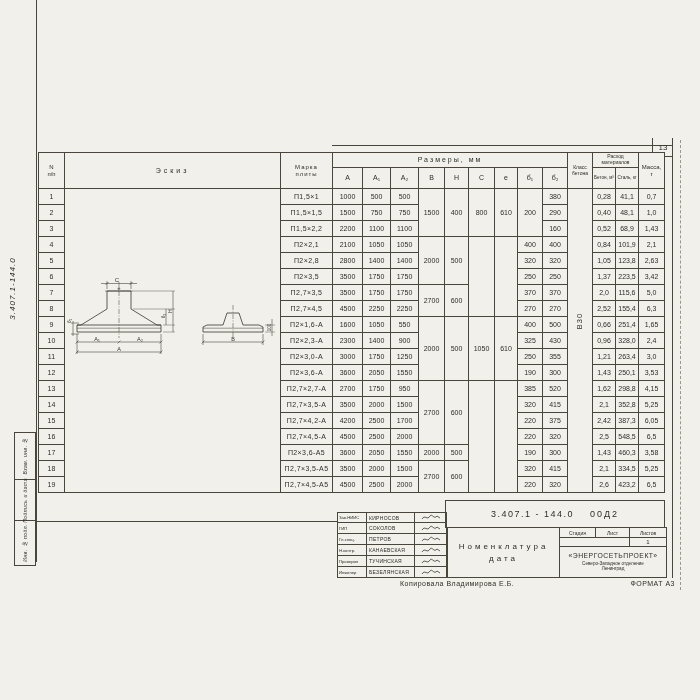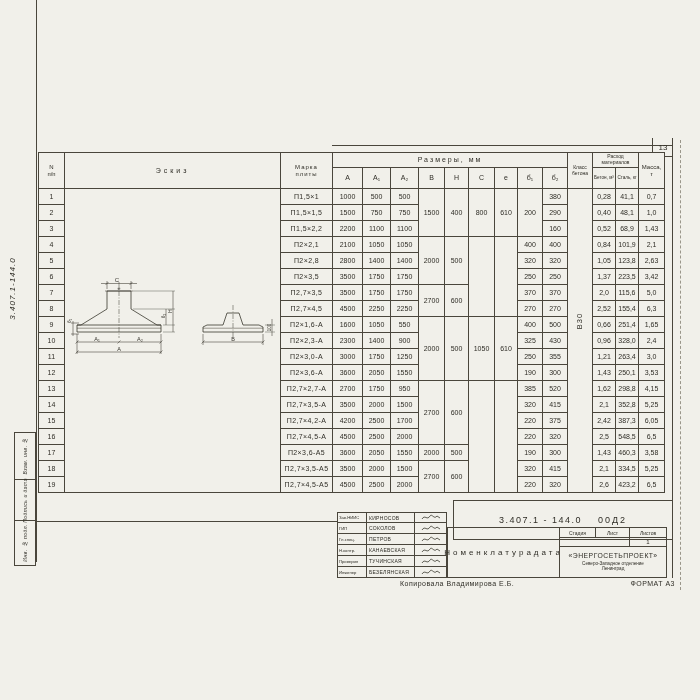--- a/index.html
+++ b/index.html
@@ -34,21 +34,21 @@
   .stampbox{border:1px solid #4a463c;border-bottom:none;display:flex;align-items:center;justify-content:center;}
   .stampbox:last-child{border-bottom:1px solid #4a463c;}
   .vtext{writing-mode:vertical-rl;transform:rotate(180deg);font-size:5px;font-style:italic;
       letter-spacing:0.5px;white-space:nowrap;}
   
   .tblock{position:absolute;left:337px;top:500px;width:330px;height:78px;font-size:6px;}
   .tb-cell{position:absolute;border:1px solid #4a463c;box-sizing:border-box;
       display:flex;align-items:center;justify-content:center;background:transparent;}
   .docnum{font-size:9px;letter-spacing:1.5px;}
   .docsuffix{font-size:9px;letter-spacing:2px;margin-left:16px;}
-  .titlemain{flex-direction:row;font-size:8px;letter-spacing:3px;line-height:1.5;}
+  .titlemain{flex-direction:column;font-size:8px;letter-spacing:3px;line-height:1.5;}
   .stagehdr{font-size:5px;}
   .orgbox{flex-direction:column;line-height:1.25;}
   .orgname{font-size:6.8px;letter-spacing:0.5px;}
   .orgsub{font-size:4.6px;}
   .siggrid{position:absolute;left:0;top:12px;width:110px;height:66px;}
   .sigrow{display:flex;height:11px;box-sizing:border-box;}
   .sigrow>div{border:1px solid #4a463c;border-top:none;box-sizing:border-box;
       display:flex;align-items:center;overflow:hidden;}
   .sigrow:first-child>div{border-top:1px solid #4a463c;}
   .sig-role{width:30px;font-size:4.2px;padding-left:1px;}
@@ -450,21 +450,21 @@
         <td>220</td>
         <td>320</td>
         <td>2,6</td>
         <td>423,2</td>
         <td>6,5</td>
       </tr>
     </tbody>
 </table>
 
 <div class="tblock">
-  <div class="tb-cell" style="left:116px;top:0;width:220px;height:40px;">
+  <div class="tb-cell" style="left:108px;top:0;width:220px;height:28px;">
     <span class="docnum">3.407.1 - 144.0</span>
     <span class="docsuffix">00Д2</span>
   </div>
   <div class="tb-cell titlemain" style="left:110px;top:27px;width:113px;height:51px;">
     <span>Номенклатура</span>
     <span>дата</span>
   </div>
   <div class="tb-cell stagehdr" style="left:222px;top:27px;width:37px;height:11px;">Стадия</div>
   <div class="tb-cell stagehdr" style="left:258px;top:27px;width:35px;height:11px;">Лист</div>
   <div class="tb-cell stagehdr" style="left:292px;top:27px;width:38px;height:11px;">Листов</div>

